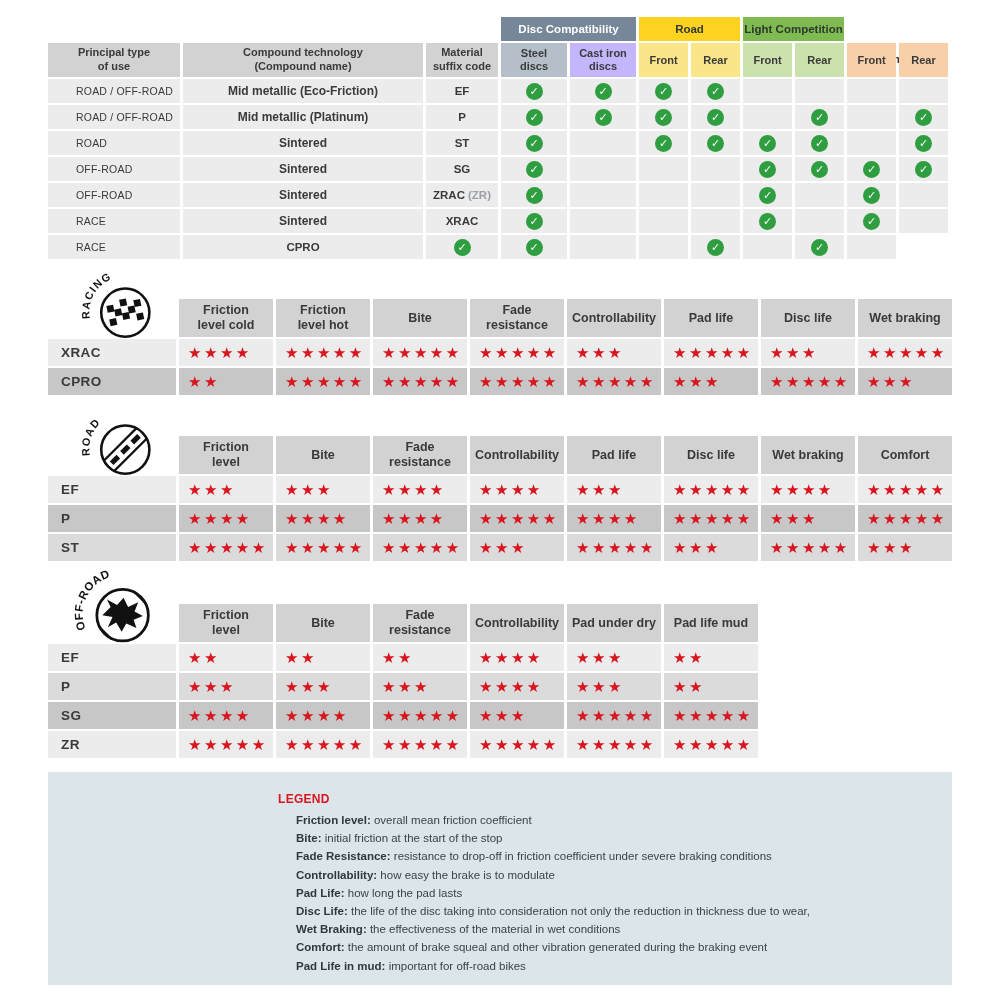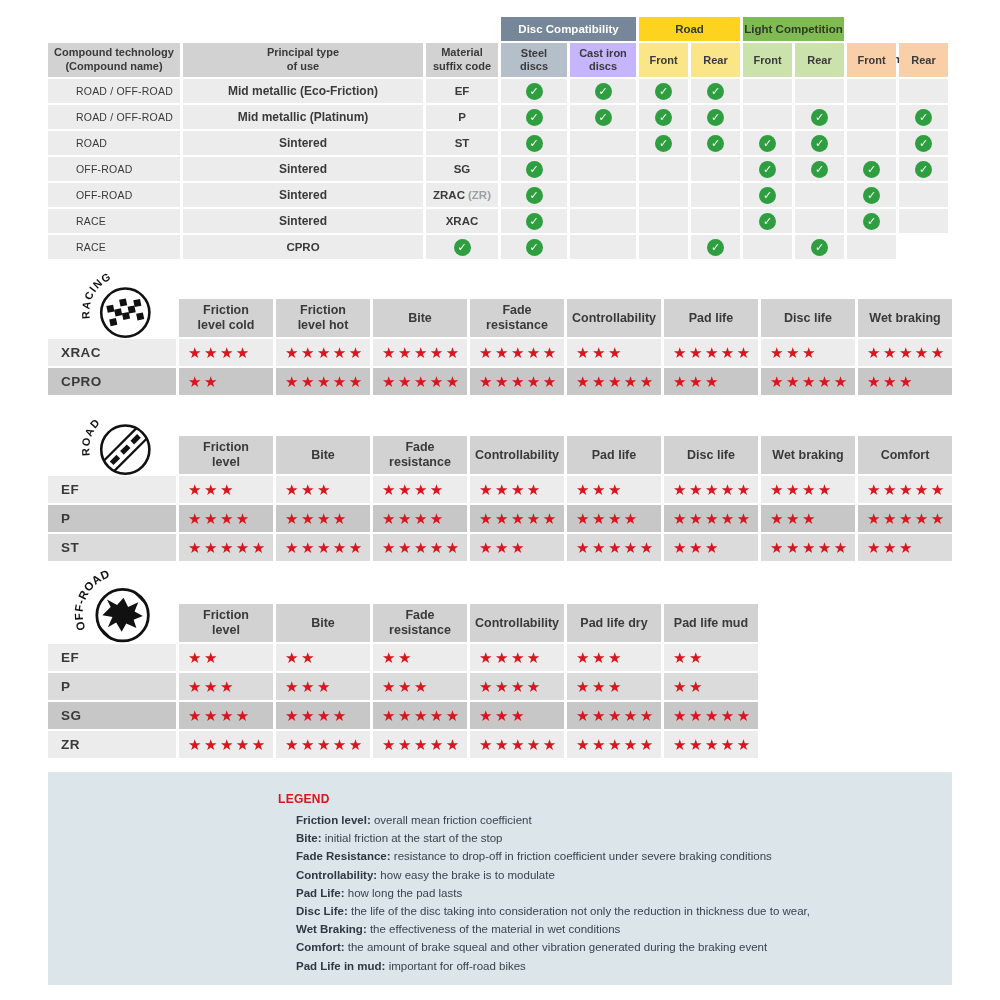--- a/index.html
+++ b/index.html
@@ -51,24 +51,24 @@
 
 <div class="page">
   <div class="compat-grid" id="compat-grid">
       <div class="cell spacer"></div>
       <div class="cell spacer"></div>
       <div class="cell spacer"></div>
       <div class="cell group-head" style="background: rgb(118, 135, 154); color: rgb(255, 255, 255);">Disc Compatibility</div>
       <div class="cell group-head" style="background: rgb(253, 211, 31); color: rgb(51, 56, 60);">Road</div>
       <div class="cell group-head" style="background: rgb(127, 186, 82); color: rgb(46, 58, 42);">Light Competition</div>
       <div class="cell group-head" style="background: rgb(240, 145, 76); color: rgb(60, 47, 38); margin-top: 42px;">PRO Competition</div>
+      <div class="cell col-head">Principal type
+of use</div>
       <div class="cell col-head">Compound technology
 (Compound name)</div>
-      <div class="cell col-head">Principal type
-of use</div>
       <div class="cell col-head">Material
 suffix code</div>
       <div class="cell sub-head" style="background: rgb(181, 191, 201);">Steel
 discs</div>
       <div class="cell sub-head" style="background: #c4b5fd;">Cast iron
 discs</div>
       <div class="cell sub-head" style="background: rgb(250, 229, 136);">Front</div>
       <div class="cell sub-head" style="background: rgb(250, 229, 136);">Rear</div>
       <div class="cell sub-head" style="background: rgb(204, 226, 173);">Front</div>
       <div class="cell sub-head" style="background: rgb(204, 226, 173);">Rear</div>
@@ -412,21 +412,21 @@
         </g>
       </svg></div>
   <div class="rating-grid" id="rating-2" style="left:48px;top:604px;grid-template-columns:128px repeat(6,94px);grid-template-rows:38px repeat(4,27px);">
       <div class="cell spacer"></div>
       <div class="rating-head">Friction
 level</div>
       <div class="rating-head">Bite</div>
       <div class="rating-head">Fade
 resistance</div>
       <div class="rating-head">Controllability</div>
-      <div class="rating-head">Pad life dry</div>
+      <div class="rating-head">Pad under dry</div>
       <div class="rating-head">Pad life mud</div>
       <div class="row-label shade-light">EF</div>
       <div class="stars-cell shade-light">
         <span>★★</span>
       </div>
       <div class="stars-cell shade-light">
         <span>★★</span>
       </div>
       <div class="stars-cell shade-light">
         <span>★★</span>

